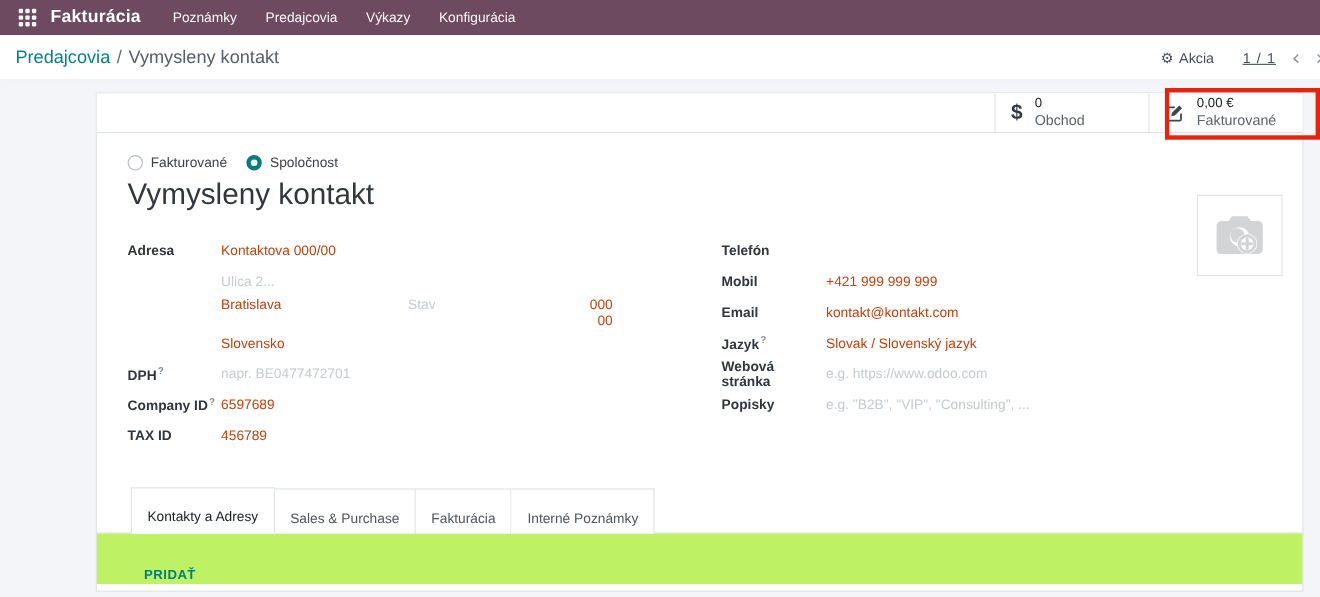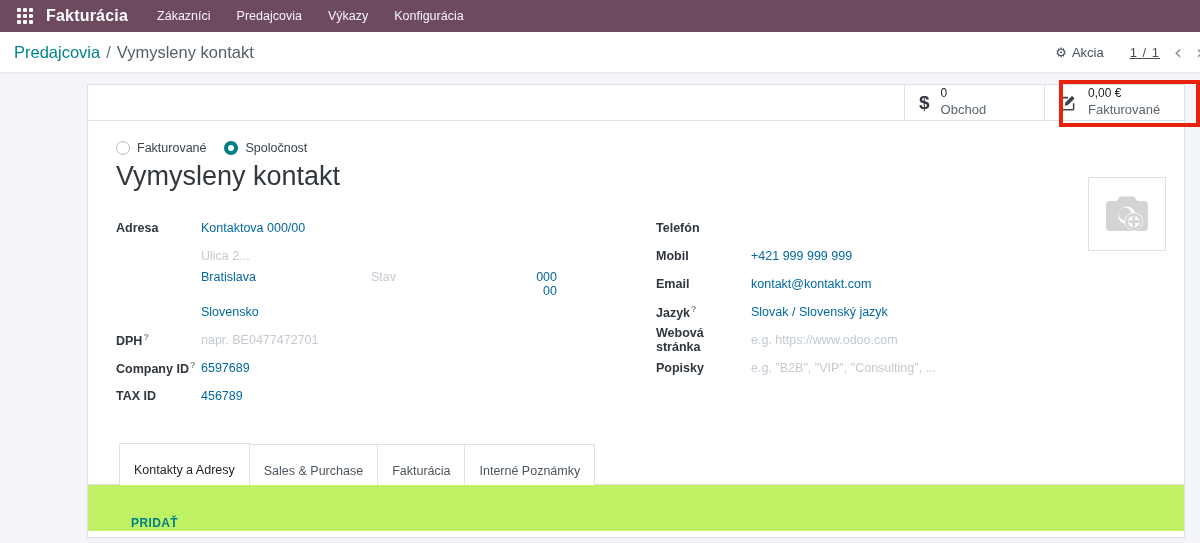--- a/index.html
+++ b/index.html
@@ -72,21 +72,21 @@
   .radio-circle { width:14px; height:14px; border-radius:50%; border:1px solid #b4bcc4; background:#fff; }
   .radio-circle.checked { border:4px solid #017e84; }
 
   .record-title { font-size:27px; color:#32373d; font-weight:400; margin:2px 0 22px; cursor:text; }
 
   .fields-grid { display:grid; grid-template-columns:540px 1fr; column-gap:0; }
   .field-row { display:flex; align-items:center; min-height:28px; font-size:12.5px; }
   .field-label { width:85px; flex:none; color:#2f363d; font-weight:600; }
   .col-right .field-label { width:95px; }
   .field-label sup { font-size:9px; color:#879099; font-weight:600; margin-left:1px; }
-  .field-value { color:#0369a1; cursor:text; }
+  .field-value { color:#c2410c; cursor:text; }
   .placeholder { color:#c3cad1; cursor:text; }
   .csz { display:flex; width:356px; }
   .csz .city { width:170px; }
   .csz .state { width:150px; }
   .csz .zip { width:36px;text-align:right; }
 
   
   .image-box {
     position:absolute; top:56px; right:18px; width:78px; height:74px;
     border:1px solid #dee2e6; background:#fff; display:flex;
@@ -120,21 +120,21 @@
         <span></span>
         <span></span>
         <span></span>
         <span></span>
         <span></span>
         <span></span>
     </div>
   </div>
   <div class="app-name">Fakturácia</div>
   <div class="top-menu">
-    <div class="top-menu-item">Zákazníci</div>
+    <div class="top-menu-item">Poznámky</div>
     <div class="top-menu-item">Predajcovia</div>
     <div class="top-menu-item">Výkazy</div>
     <div class="top-menu-item">Konfigurácia</div>
   </div>
 </div>
 
 <div class="control-panel">
   <div class="breadcrumb">
     <span class="parent">Predajcovia</span>
     <span class="sep">/</span>

